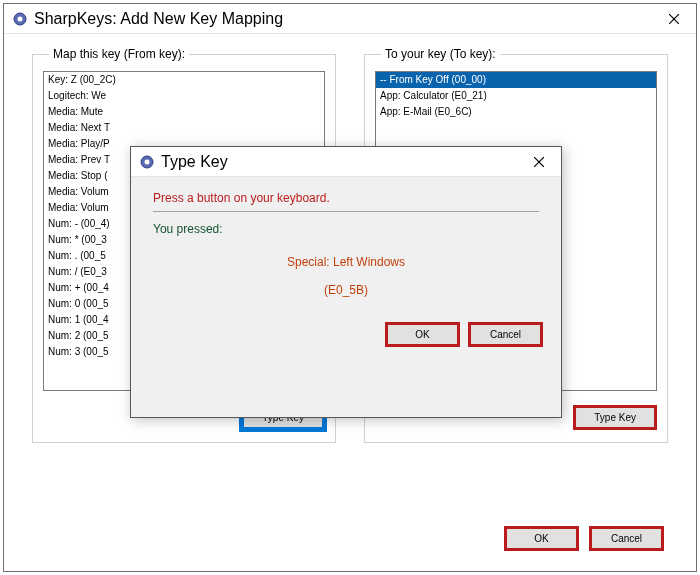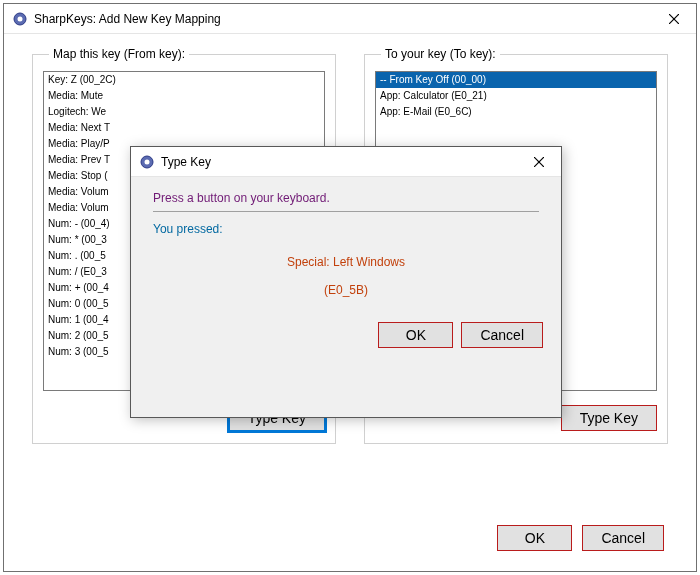--- a/index.html
+++ b/index.html
@@ -1,39 +1,39 @@
 <!DOCTYPE html>
 <html><head>
 <meta charset="utf-8">
 <style>
   * { box-sizing: border-box; font-family: "Segoe UI", Tahoma, sans-serif; font-size: 12px; }
   body { margin:0; background:#fff; width:700px; height:575px; overflow:hidden; position:relative; }
   .window { position:absolute; border:1px solid #707070; background:#f0f0f0; }
   .main-window { left:3px; top:3px; width:694px; height:569px; background:#fff; }
   .titlebar { height:30px; background:#fff; display:flex; align-items:center; padding:0 0 0 8px; border-bottom:1px solid #e5e5e5; }
   .titlebar .icon { width:16px; height:16px; margin-right:6px; display:flex; align-items:center; justify-content:center; }
-  .titlebar .title { flex:1; color:#000; font-size:12px; }
+  .titlebar .title { flex:1; color:#000; font-size:16px; }
   .titlebar .btn { width:45px; height:29px; display:flex; align-items:center; justify-content:center; color:#000; }
   .content { padding:20px 28px 12px 28px; display:flex; gap:28px; }
   .group { border:1px solid #d0d0d0; padding:10px 10px 12px 10px; position:relative; flex:1; min-width:0; }
   .group-label { position:absolute; top:-8px; left:16px; background:#fff; padding:0 4px; color:#000; }
   .listbox { width:100%; height:320px; background:#fff; border:1px solid #7a7a7a; overflow:hidden; padding:0; margin-top:6px; }
   .listbox .item { padding:0 4px; line-height:16px; white-space:nowrap; color:#000; font-size:10px; }
   .listbox .item.selected { background:#0a64ad; color:#fff; }
   .below-list { text-align:right; margin-top:14px; }
-  button.win { background:#e1e1e1; border:1px solid #b91c1c; padding:4px 18px; min-width:75px; font-size:14px; color:#000; }
+  button.win { background:#e1e1e1; border:3px solid #b91c1c; padding:4px 18px; min-width:75px; font-size:10px; color:#000; }
   button.win.focus { outline:2px solid #0078d7; outline-offset:0; border-color:#0078d7; }
   .footer { position:absolute; right:32px; bottom:20px; display:flex; gap:10px; }
   
   .modal { left:130px; top:146px; width:432px; height:272px; background:#f0f0f0; border:1px solid #585858; box-shadow:2px 2px 12px rgba(0,0,0,0.25); }
   .modal .titlebar { background:#fff; }
   .modal-body { padding:14px 22px 0 22px; }
-  .instr { color:#701a75; margin-bottom:6px; }
+  .instr { color:#b91c1c; margin-bottom:6px; }
   .hr { border-top:1px solid #a0a0a0; margin:4px 0 10px 0; }
-  .pressed-label { color:#0369a1; margin-bottom:8px; }
+  .pressed-label { color:#14532d; margin-bottom:8px; }
   .pressed-key { text-align:center; font-size:22px; line-height:28px; color:#c2410c; padding:4px 0 18px 0; }
   .modal-footer { display:flex; justify-content:flex-end; gap:8px; padding:0 18px 14px 0; }
   svg { display:block; }
 </style>
 </head>
 <body>
 
 <div class="window main-window">
   <div class="titlebar">
     <span class="icon">
@@ -50,22 +50,22 @@
         </svg>
     </div>
   </div>
 
   <div class="content">
 
     <div class="group">
       <span class="group-label">Map this key (From key):</span>
       <div class="listbox" id="from-list">
           <div class="item">Key: Z (00_2C)</div>
+          <div class="item">Logitech: We</div>
           <div class="item">Media: Mute</div>
-          <div class="item">Logitech: We</div>
           <div class="item">Media: Next T</div>
           <div class="item">Media: Play/P</div>
           <div class="item">Media: Prev T</div>
           <div class="item">Media: Stop (</div>
           <div class="item">Media: Volum</div>
           <div class="item">Media: Volum</div>
           <div class="item">Num: - (00_4)</div>
           <div class="item">Num: * (00_3</div>
           <div class="item">Num: . (00_5</div>
           <div class="item">Num: / (E0_3</div>

